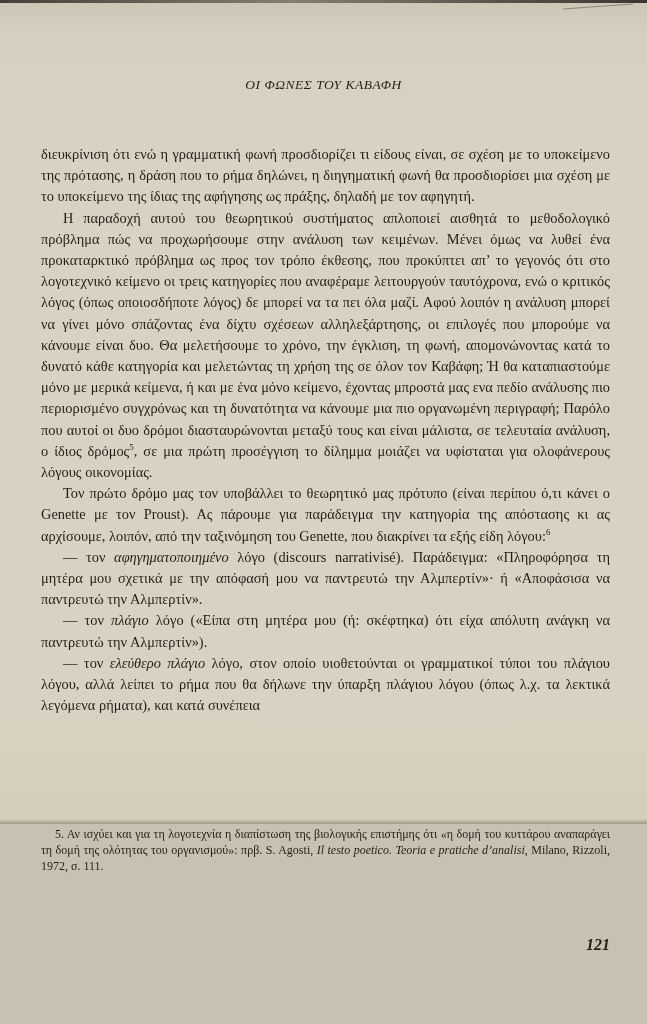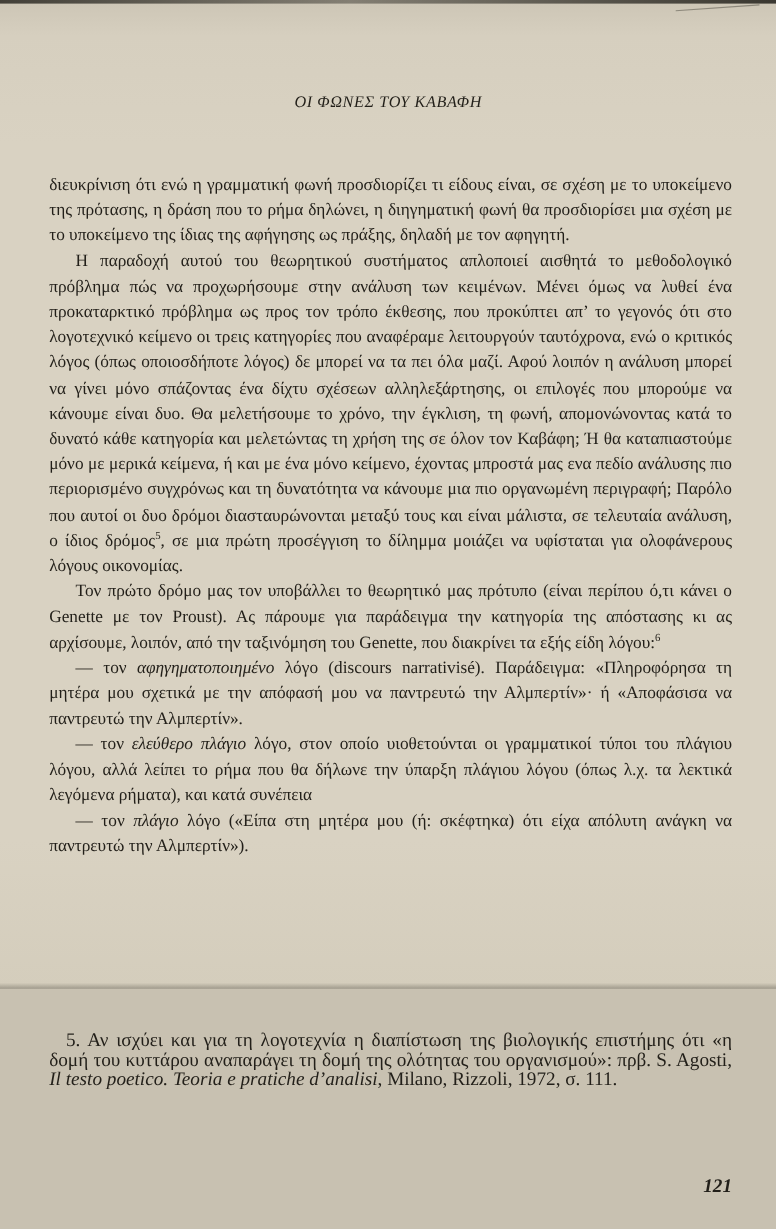--- a/index.html
+++ b/index.html
@@ -27,49 +27,49 @@
   }
   .running-header{
     position:absolute;top:77px;left:0;width:100%;
     text-align:center;font-style:italic;font-size:13.5px;letter-spacing:.5px;
   }
   .body-text{
     position:absolute;top:101px;left:41px;width:569px;
     font-size:14.4px;line-height:21.2px;text-align:justify;margin-top:43px;
   }
   .footnotes{
-    position:absolute;top:860px;left:41px;width:569px;
-    font-size:16px;line-height:15.8px;text-align:justify;
+    position:absolute;top:827px;left:41px;width:569px;
+    font-size:12px;line-height:15.8px;text-align:justify;
   }
   p.para,p.fnote{margin:0;padding:0;}
   p.ind{text-indent:22px;}
   p.fnote{text-indent:14px;}
   .it{font-style:italic;}
   sup{font-size:9px;line-height:0;vertical-align:super;}
   .page-number{
-    position:absolute;top:980px;right:37px;
+    position:absolute;top:936px;right:37px;
     font-size:16px;font-weight:bold;font-style:italic;
   }
 </style>
 </head>
 <body>
 
 <div class="page" style="color: rgb(34, 31, 25);">
   <div class="scan-edge-top"></div>
   <div class="scan-scratch"></div>
 
   <div class="running-header">ΟΙ ΦΩΝΕΣ ΤΟΥ ΚΑΒΑΦΗ</div>
 
   <div class="body-text">
       <p class="para"><span>διευκρίνιση ότι ενώ η γραμματική φωνή προσδιορίζει τι είδους είναι, σε σχέση με το υποκείμενο της πρότασης, η δράση που το ρήμα δηλώνει, η διηγηματική φωνή θα προσδιορίσει μια σχέση με το υποκείμενο της ίδιας της αφήγησης ως πράξης, δηλαδή με τον αφηγητή.</span></p>
       <p class="para ind"><span>Η παραδοχή αυτού του θεωρητικού συστήματος απλοποιεί αισθητά το μεθοδολογικό πρόβλημα πώς να προχωρήσουμε στην ανάλυση των κειμένων. Μένει όμως να λυθεί ένα προκαταρκτικό πρόβλημα ως προς τον τρόπο έκθεσης, που προκύπτει απ’ το γεγονός ότι στο λογοτεχνικό κείμενο οι τρεις κατηγορίες που αναφέραμε λειτουργούν ταυτόχρονα, ενώ ο κριτικός λόγος (όπως οποιοσδήποτε λόγος) δε μπορεί να τα πει όλα μαζί. Αφού λοιπόν η ανάλυση μπορεί να γίνει μόνο σπάζοντας ένα δίχτυ σχέσεων αλληλεξάρτησης, οι επιλογές που μπορούμε να κάνουμε είναι δυο. Θα μελετήσουμε το χρόνο, την έγκλιση, τη φωνή, απομονώνοντας κατά το δυνατό κάθε κατηγορία και μελετώντας τη χρήση της σε όλον τον Καβάφη; Ή θα καταπιαστούμε μόνο με μερικά κείμενα, ή και με ένα μόνο κείμενο, έχοντας μπροστά μας ενα πεδίο ανάλυσης πιο περιορισμένο συγχρόνως και τη δυνατότητα να κάνουμε μια πιο οργανωμένη περιγραφή; Παρόλο που αυτοί οι δυο δρόμοι διασταυρώνονται μεταξύ τους και είναι μάλιστα, σε τελευταία ανάλυση, ο ίδιος δρόμος</span><sup>5</sup><span>, σε μια πρώτη προσέγγιση το δίλημμα μοιάζει να υφίσταται για ολοφάνερους λόγους οικονομίας.</span></p>
       <p class="para ind"><span>Τον πρώτο δρόμο μας τον υποβάλλει το θεωρητικό μας πρότυπο (είναι περίπου ό,τι κάνει ο Genette με τον Proust). Ας πάρουμε για παράδειγμα την κατηγορία της απόστασης κι ας αρχίσουμε, λοιπόν, από την ταξινόμηση του Genette, που διακρίνει τα εξής είδη λόγου:</span><sup>6</sup></p>
       <p class="para ind"><span>— τον </span><span class="it">αφηγηματοποιημένο</span><span> λόγο (discours narrativisé). Παράδειγμα: «Πληροφόρησα τη μητέρα μου σχετικά με την απόφασή μου να παντρευτώ την Αλμπερτίν»· ή «Αποφάσισα να παντρευτώ την Αλμπερτίν».</span></p>
+      <p class="para ind"><span>— τον </span><span class="it">πλάγιο</span><span> λόγο («Είπα στη μητέρα μου (ή: σκέφτηκα) ότι είχα απόλυτη ανάγκη να παντρευτώ την Αλμπερτίν»).</span></p>
       <p class="para ind"><span>— τον </span><span class="it">ελεύθερο πλάγιο</span><span> λόγο, στον οποίο υιοθετούνται οι γραμματικοί τύποι του πλάγιου λόγου, αλλά λείπει το ρήμα που θα δήλωνε την ύπαρξη πλάγιου λόγου (όπως λ.χ. τα λεκτικά λεγόμενα ρήματα), και κατά συνέπεια</span></p>
-      <p class="para ind"><span>— τον </span><span class="it">πλάγιο</span><span> λόγο («Είπα στη μητέρα μου (ή: σκέφτηκα) ότι είχα απόλυτη ανάγκη να παντρευτώ την Αλμπερτίν»).</span></p>
     </div>
 
   <div class="footnotes">
       <p class="fnote"><span>5. Αν ισχύει και για τη λογοτεχνία η διαπίστωση της βιολογικής επιστήμης ότι «η δομή του κυττάρου αναπαράγει τη δομή της ολότητας του οργανισμού»: πρβ. S. Agosti, </span><span class="it">Il testo poetico. Teoria e pratiche d’analisi</span><span>, Milano, Rizzoli, 1972, σ. 111.</span></p>
     </div>
 
   <div class="page-number">121</div>
 
   <div class="scan-edge-bottom"></div>
 </div>

